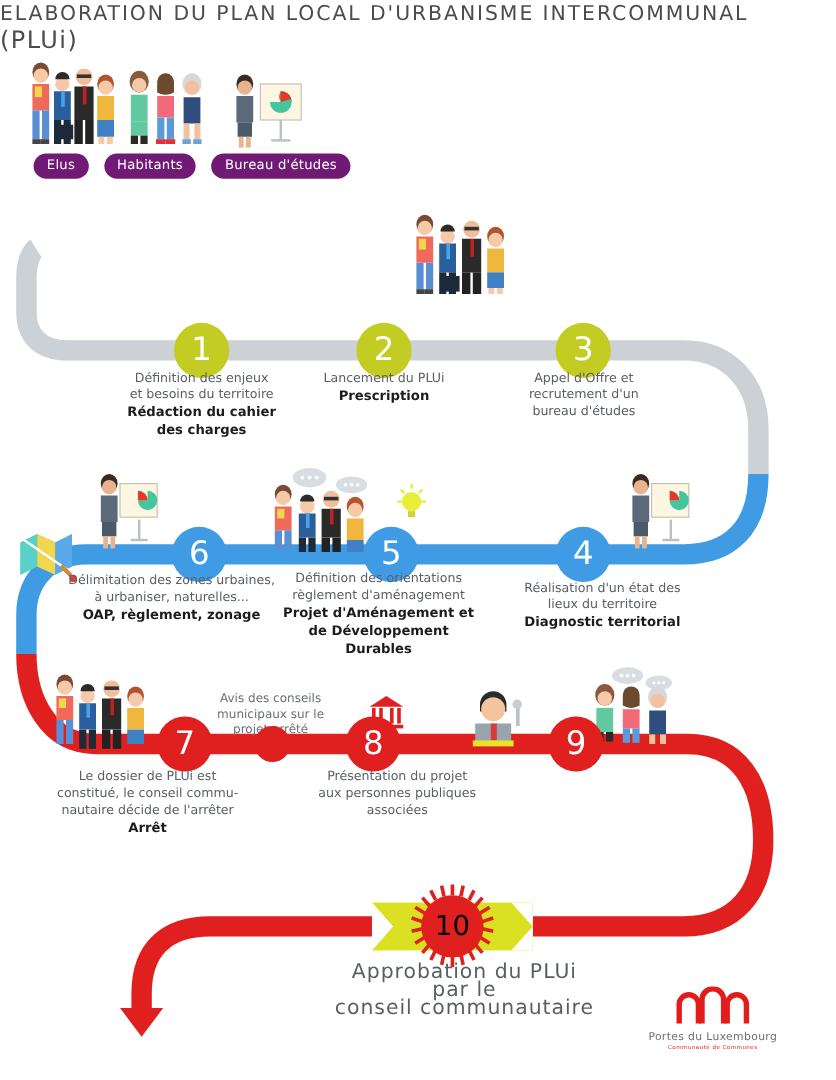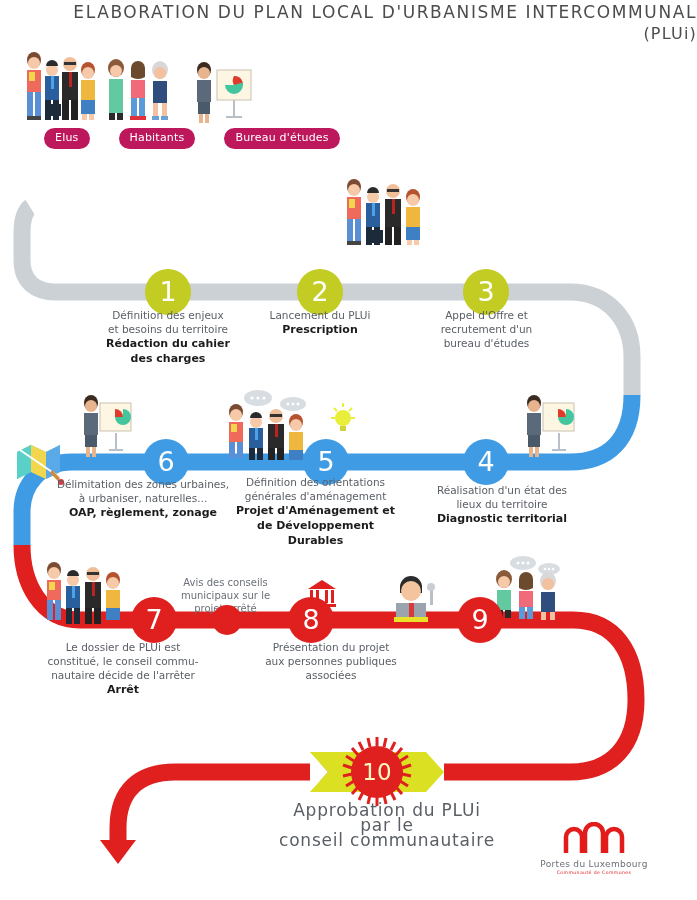--- a/index.html
+++ b/index.html
@@ -3,34 +3,34 @@
 <meta charset="utf-8">
 <style>
   * { margin:0; padding:0; box-sizing:border-box; }
   body {
     width:697px; height:900px; background:#ffffff;
     font-family:"Liberation Sans", sans-serif; position:relative; overflow:hidden;
   }
   #stage { position:absolute; left:0; top:0; width:697px; height:900px; }
 
   
-  .title-wrap { position:absolute; left:0; top:2px; width:697px; text-align:right;padding-left:27px; }
+  .title-wrap { position:absolute; left:0; top:2px; width:697px; text-align:left; }
   .title-line {
     font-family:"DejaVu Sans", sans-serif;
     font-size:17px; color:#4c4c4c; letter-spacing:1.6px; line-height:21px;
     font-weight:400;
   }
-  .title-sub { font-size:16px; letter-spacing:1.2px; }
+  .title-sub { font-size:20px; letter-spacing:1.2px; }
 
   
   .legend { position:absolute; left:28px; top:128px; display:flex; gap:13px; }
   .badge {
-    background:#be185d; color:#fff; border-radius:11px;
+    background:#701a75; color:#fff; border-radius:11px;
     font-size:11px; padding:4px 11px 5px; line-height:12px; white-space:nowrap;
-    font-family:"DejaVu Sans", sans-serif; letter-spacing:0.2px;margin-left:16px;
+    font-family:"DejaVu Sans", sans-serif; letter-spacing:0.2px;
   }
 
   
   #pathsvg { position:absolute; left:0; top:0; }
 
   
   .step-circle {
     position:absolute; width:46px; height:46px; border-radius:50%;
     display:flex; align-items:center; justify-content:center;
     color:#ffffff; font-size:27px; font-family:"DejaVu Sans", sans-serif;
@@ -51,21 +51,21 @@
   .sidenote {
     position:absolute; text-align:center; font-size:10px; line-height:13px;
     color:#6b7078; font-family:"DejaVu Sans", sans-serif;
   }
 
   
   .ribbon { position:absolute; }
   .sun { position:absolute; width:74px; height:74px; }
   .ten {
     position:absolute; width:52px; height:52px; border-radius:50%;
-    background:#e01f1f; color:#fef9c3; display:flex; align-items:center; justify-content:center;
+    background:#e01f1f; color:#000000; display:flex; align-items:center; justify-content:center;
     font-size:23px; font-family:"DejaVu Sans", sans-serif;
   }
   .cap10 {
     position:absolute; text-align:center; font-size:17px; line-height:15px;
     color:#5a5f66; letter-spacing:0.8px; font-family:"DejaVu Sans", sans-serif;
   }
 
   
   .logo { position:absolute; left:529px; top:822px; width:130px; height:62px; text-align:center; }
   .logo-name { font-size:9px; color:#6a6f75; letter-spacing:0.3px; margin-top:1px;
@@ -371,21 +371,21 @@
   <div class="step-circle c-blue" style="left:463px; top:439px;">4</div>
 
   <div class="cap" style="left:48px; top:477px; width:190px;">
     <span>Délimitation des zones urbaines,</span><br>
     <span>à urbaniser, naturelles...</span>
     <b>OAP, règlement, zonage</b>
   </div>
 
   <div class="cap" style="left:228px; top:475px; width:175px;">
     <span>Définition des orientations</span><br>
-    <span>générales d'aménagement</span>
+    <span>règlement d'aménagement</span>
     <b>Projet d'Aménagement et</b>
     <b>de Développement</b>
     <b>Durables</b>
   </div>
 
   <div class="cap" style="left:422px; top:483px; width:160px;">
     <span>Réalisation d'un état des</span><br>
     <span>lieux du territoire</span>
     <b>Diagnostic territorial</b>
   </div>

